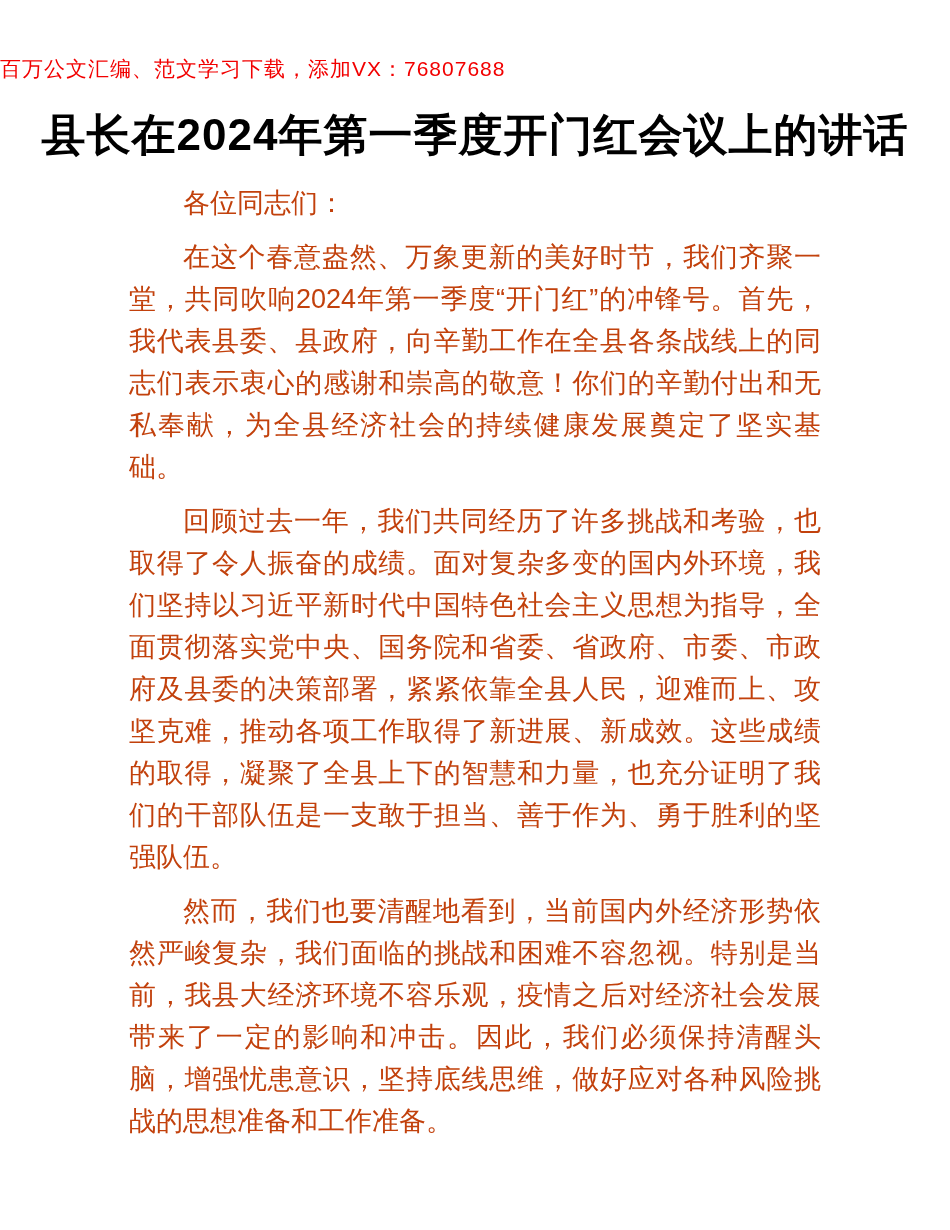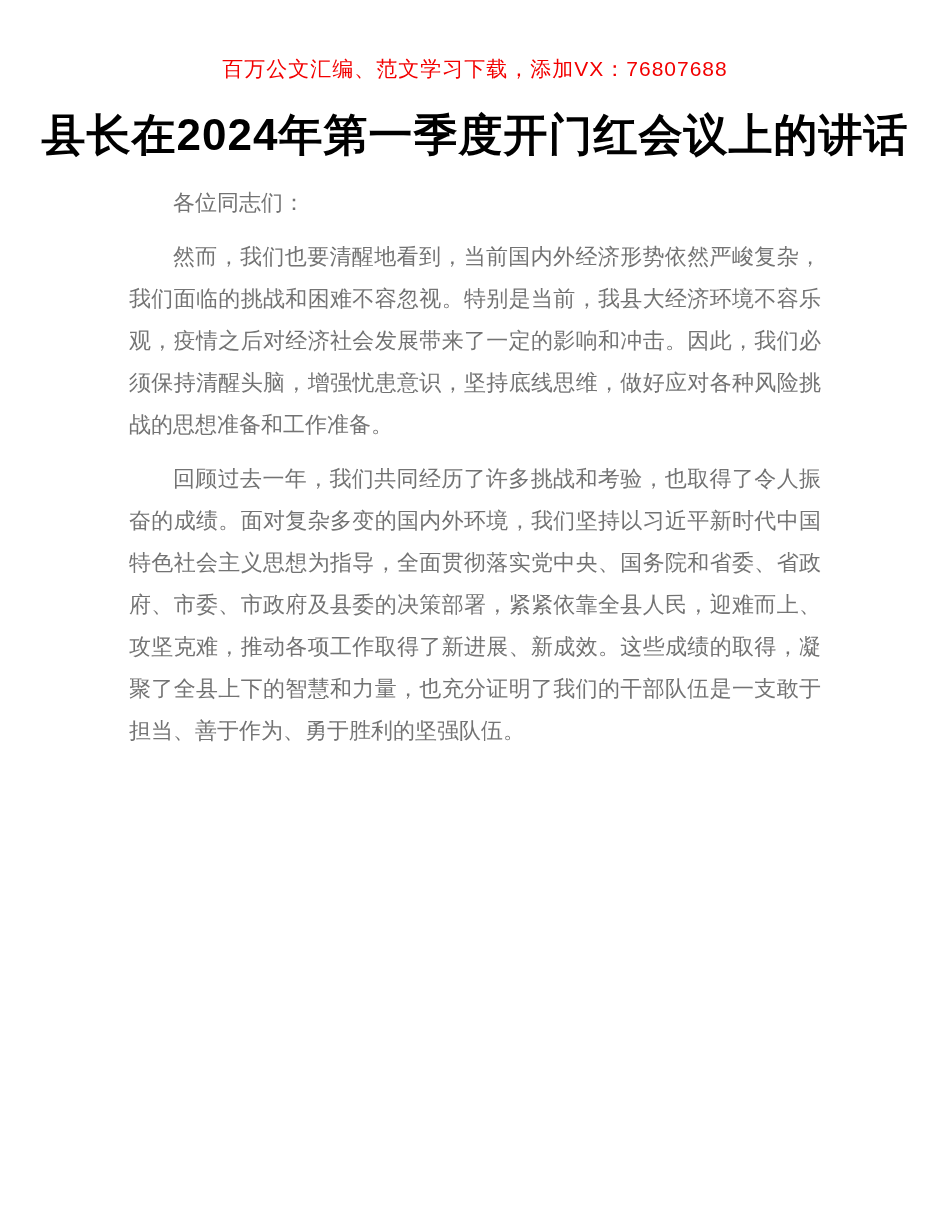--- a/index.html
+++ b/index.html
@@ -10,55 +10,55 @@
   .page {
     position: relative;
     width: 950px;
     height: 1230px;
     background: #ffffff;
     overflow: hidden;
     font-family: "Liberation Sans", "DejaVu Sans", sans-serif;
   }
   .header-note {
     padding-top: 56px;
-    text-align: center;
     color: #f20000;
     font-size: 21px;
     line-height: 25px;
     letter-spacing: 1px;
     font-weight: 400;
   }
   .doc-title {
     margin-top: 35px;
     text-align: center;
     color: #000000;
     font-size: 44px;
     line-height: 37px;
     font-weight: 700;
     letter-spacing: 1px;
   }
   .doc-body {
     width: 692px;
     margin: 23px auto 0 auto;
-    color: #737373;
-    font-size: 22px;
+    color: #c2410c;
+    font-size: 27px;
     line-height: 42px;
     text-align: justify;
   }
   .body-para {
     margin: 0 0 12px 0;
     text-indent: 2em;
   }
 </style>
 </head>
 <body>
 
 <div class="page">
   <div class="header-note">百万公文汇编、范文学习下载，添加VX：76807688</div>
 
   <h1 class="doc-title">县长在2024年第一季度开门红会议上的讲话</h1>
 
   <div class="doc-body">
       <p class="body-para">各位同志们：</p>
+      <p class="body-para">在这个春意盎然、万象更新的美好时节，我们齐聚一堂，共同吹响2024年第一季度“开门红”的冲锋号。首先，我代表县委、县政府，向辛勤工作在全县各条战线上的同志们表示衷心的感谢和崇高的敬意！你们的辛勤付出和无私奉献，为全县经济社会的持续健康发展奠定了坚实基础。</p>
+      <p class="body-para">回顾过去一年，我们共同经历了许多挑战和考验，也取得了令人振奋的成绩。面对复杂多变的国内外环境，我们坚持以习近平新时代中国特色社会主义思想为指导，全面贯彻落实党中央、国务院和省委、省政府、市委、市政府及县委的决策部署，紧紧依靠全县人民，迎难而上、攻坚克难，推动各项工作取得了新进展、新成效。这些成绩的取得，凝聚了全县上下的智慧和力量，也充分证明了我们的干部队伍是一支敢于担当、善于作为、勇于胜利的坚强队伍。</p>
       <p class="body-para">然而，我们也要清醒地看到，当前国内外经济形势依然严峻复杂，我们面临的挑战和困难不容忽视。特别是当前，我县大经济环境不容乐观，疫情之后对经济社会发展带来了一定的影响和冲击。因此，我们必须保持清醒头脑，增强忧患意识，坚持底线思维，做好应对各种风险挑战的思想准备和工作准备。</p>
-      <p class="body-para">回顾过去一年，我们共同经历了许多挑战和考验，也取得了令人振奋的成绩。面对复杂多变的国内外环境，我们坚持以习近平新时代中国特色社会主义思想为指导，全面贯彻落实党中央、国务院和省委、省政府、市委、市政府及县委的决策部署，紧紧依靠全县人民，迎难而上、攻坚克难，推动各项工作取得了新进展、新成效。这些成绩的取得，凝聚了全县上下的智慧和力量，也充分证明了我们的干部队伍是一支敢于担当、善于作为、勇于胜利的坚强队伍。</p>
     </div>
 </div>
 
 </body></html>

